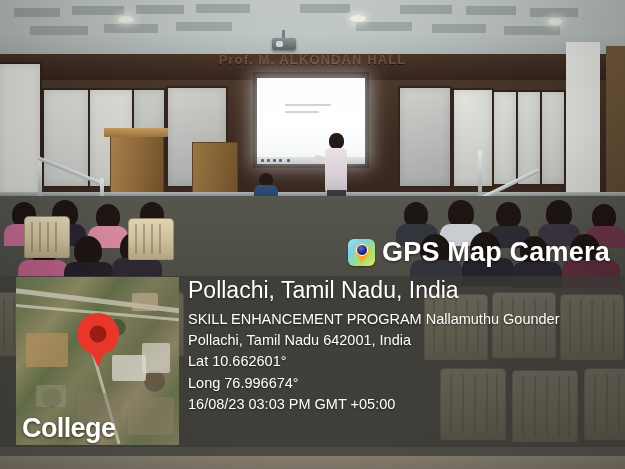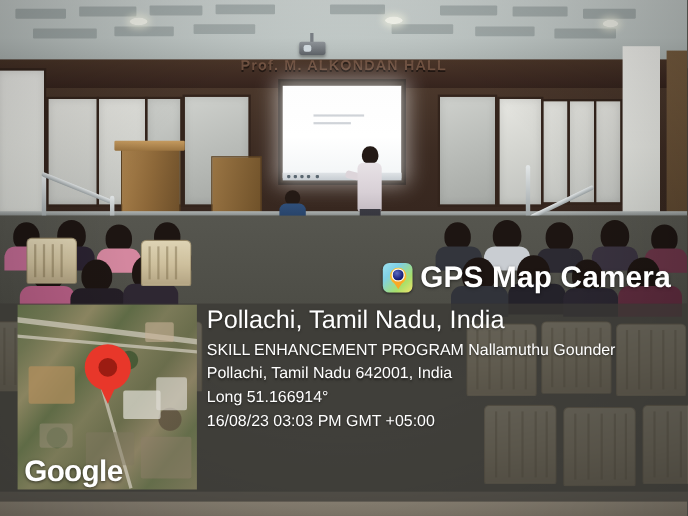--- a/index.html
+++ b/index.html
@@ -560,24 +560,25 @@
     <div class="map-patch" style="left:116px; top:16px; width:26px; height:18px; background:rgba(198,176,150,0.6);"></div>
     <div class="map-patch" style="left:20px; top:108px; width:30px; height:22px; background:rgba(150,140,118,0.55);"></div>
     <div class="map-patch" style="left:62px; top:116px; width:44px; height:30px; background:rgba(128,120,96,0.5);"></div>
     <div class="map-patch" style="left:112px; top:120px; width:46px; height:38px; background:rgba(140,126,104,0.5);"></div>
 
     <div class="map-pin">
       <span class="tip"></span>
       <span class="bulb"></span>
       <span class="hole"></span>
     </div>
-    <span class="map-google">Google</span>
+    <span class="map-google">College</span>
   </div>
 
   <div class="info-text">
     <div class="loc-title">Pollachi, Tamil Nadu, India</div>
     <div class="loc-line">SKILL ENHANCEMENT PROGRAM Nallamuthu Gounder</div>
     <div class="loc-line">Pollachi, Tamil Nadu 642001, India</div>
-    <div class="loc-line">Long 51.166914°</div>
+    <div class="loc-line">Lat 10.662601°</div>
+    <div class="loc-line">Long 76.996674°</div>
     <div class="loc-line">16/08/23 03:03 PM GMT +05:00</div>
   </div>
 
 </div>
 
 </body></html>

